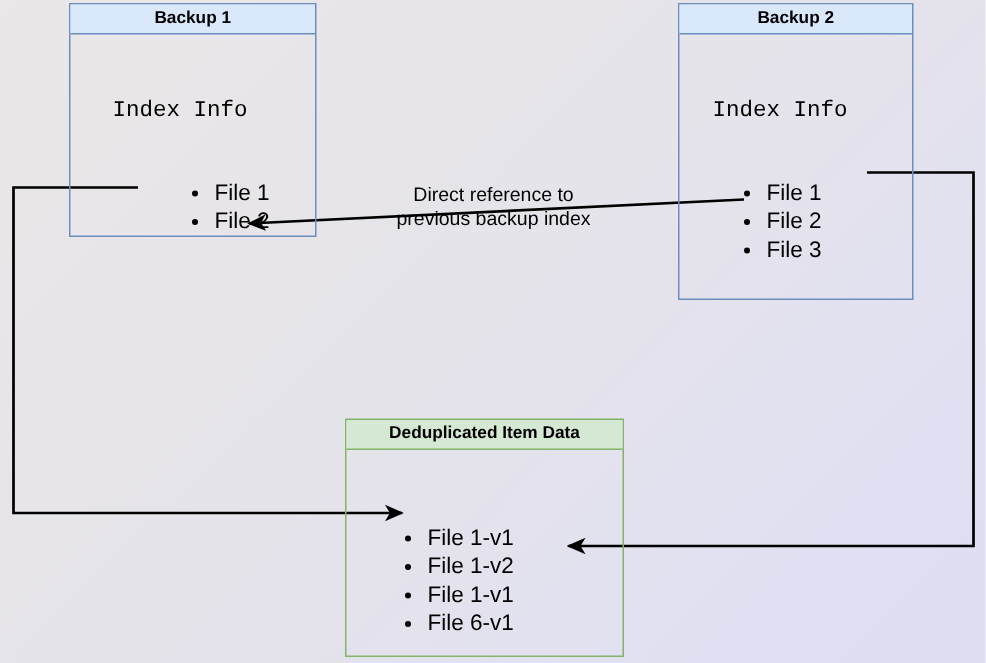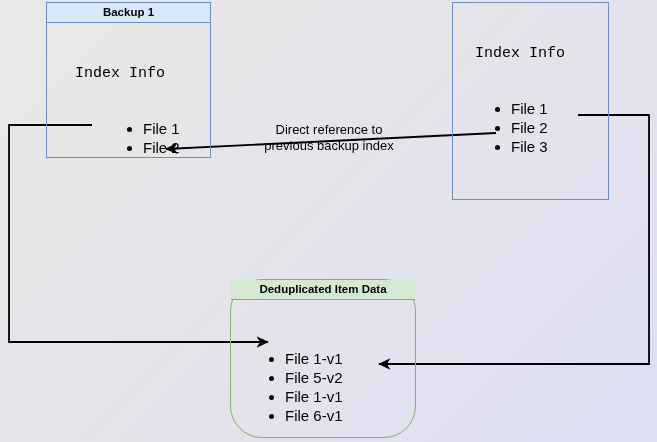--- a/index.html
+++ b/index.html
@@ -113,36 +113,37 @@
     <div class="body">
       <div class="subtitle" style="left:28px; top:42px;">Index Info</div>
       <ul class="bullets" style="left:80px; top:96px;">
         <li>File 1</li>
         <li>File 2</li>
       </ul>
     </div>
   </div>
 
   <div class="box" style="left:452px; top:2px; width:157px; height:198px;">
+    <div class="hdr">Backup 2</div>
     <div class="body">
       <div class="subtitle" style="left:22px; top:42px;">Index Info</div>
       <ul class="bullets" style="left:42px; top:96px;">
         <li>File 1</li>
         <li>File 2</li>
         <li>File 3</li>
       </ul>
     </div>
   </div>
 
-  <div class="box green" style="left:230px; top:279px; width:186px; height:159px;border-radius:32px;">
+  <div class="box green" style="left:230px; top:279px; width:186px; height:159px;">
     <div class="hdr">Deduplicated Item Data</div>
     <div class="body">
       <ul class="bullets" style="left:38px; top:32px;margin-top:17px;">
         <li>File 1-v1</li>
-        <li>File 5-v2</li>
+        <li>File 1-v2</li>
         <li>File 1-v1</li>
         <li>File 6-v1</li>
       </ul>
     </div>
   </div>
 
   <div class="edge-label" style="left:249px; top:122px; width:160px;">Direct reference to
 previous backup index</div>
 
 </div>

